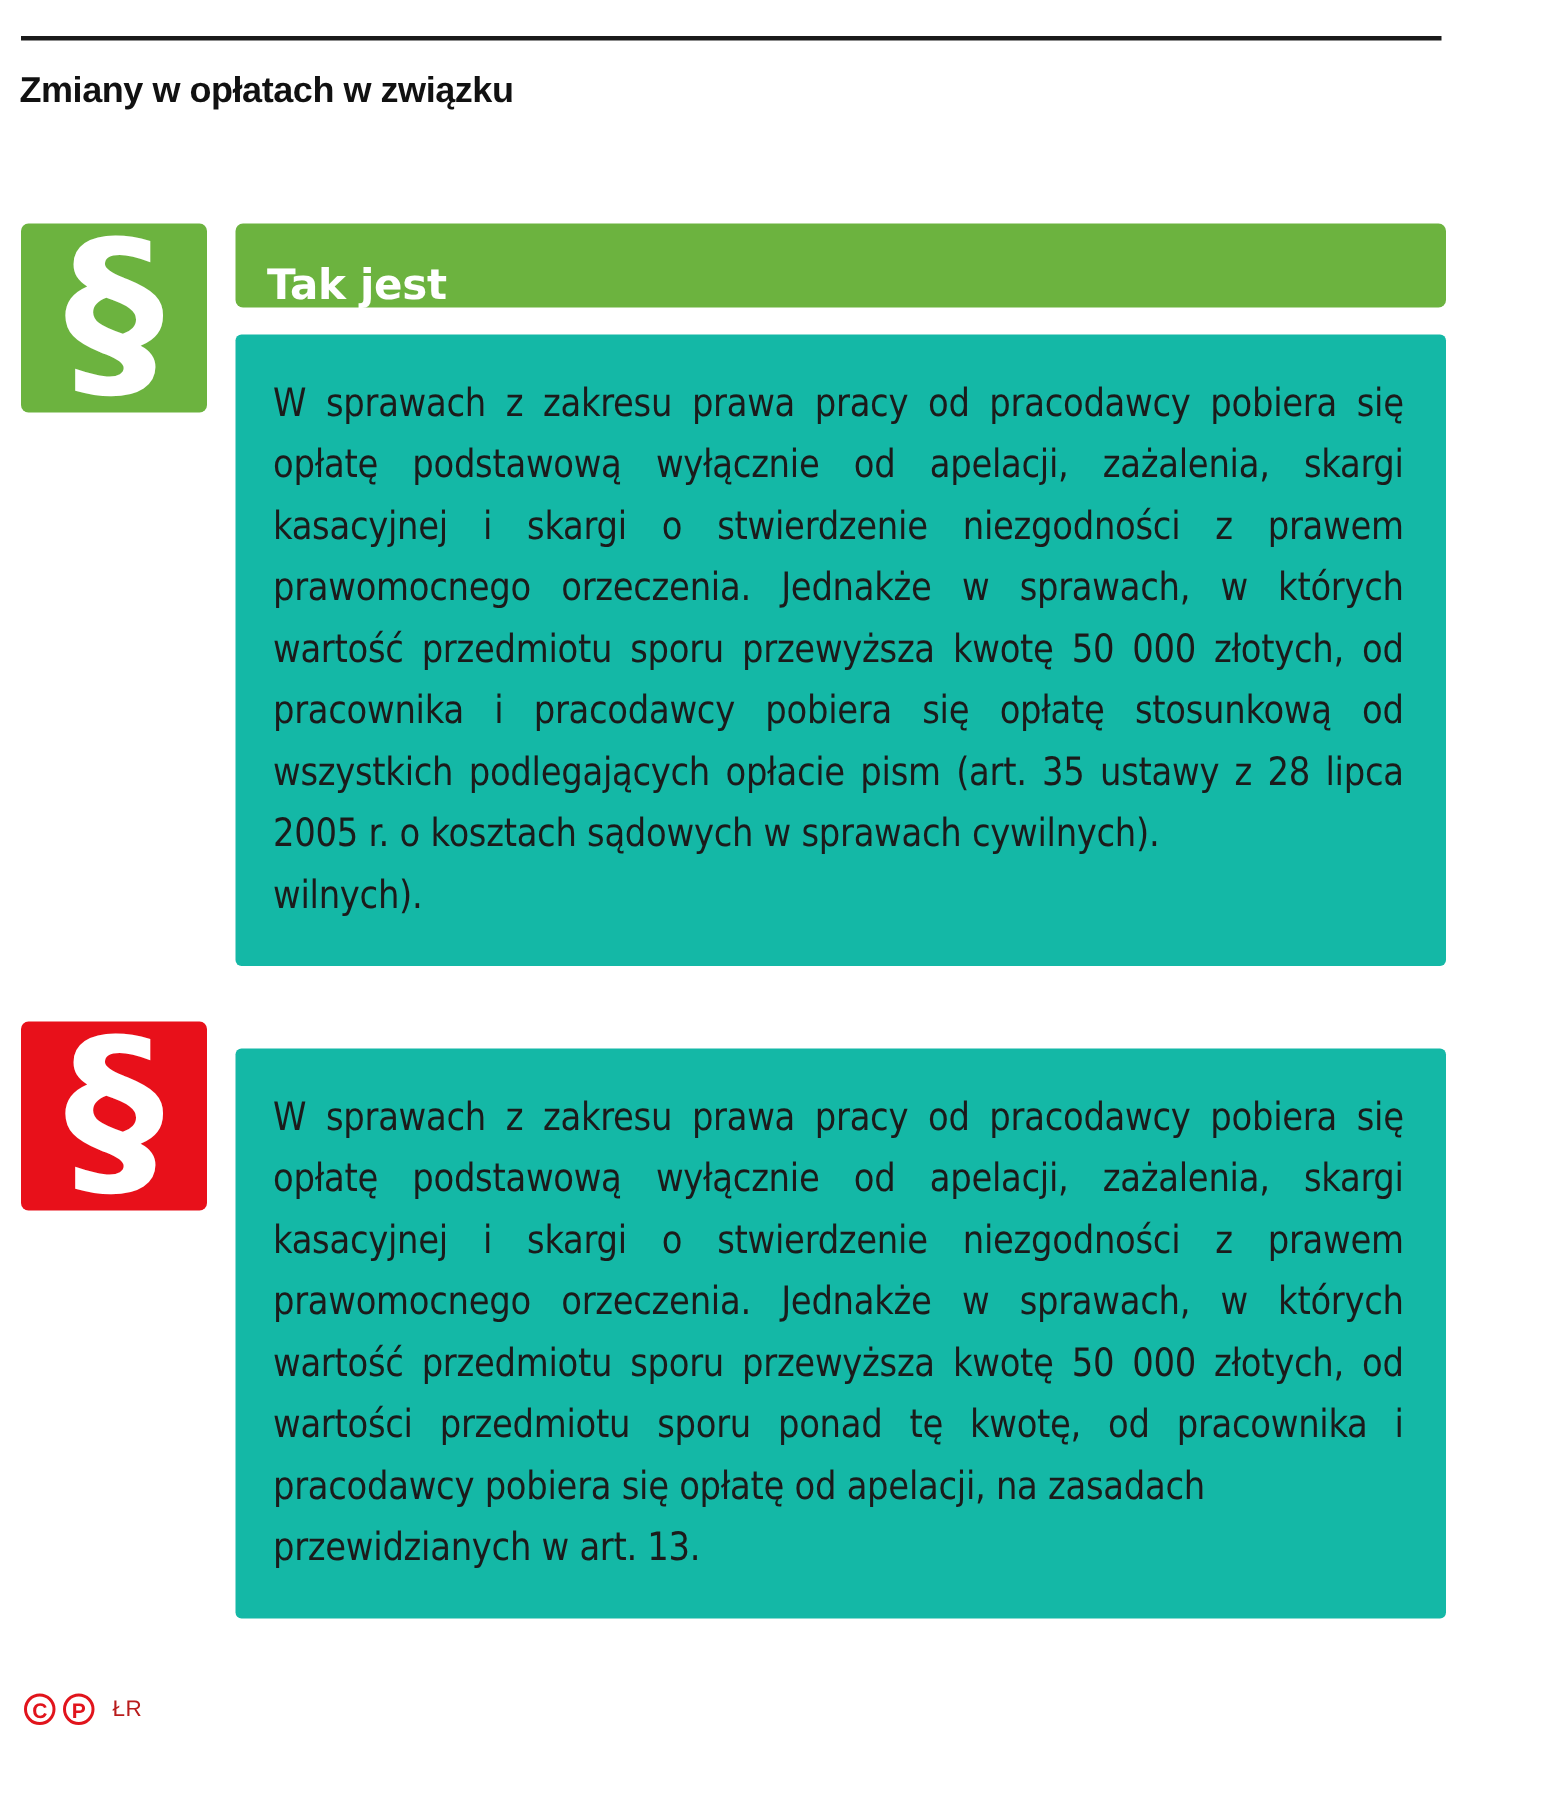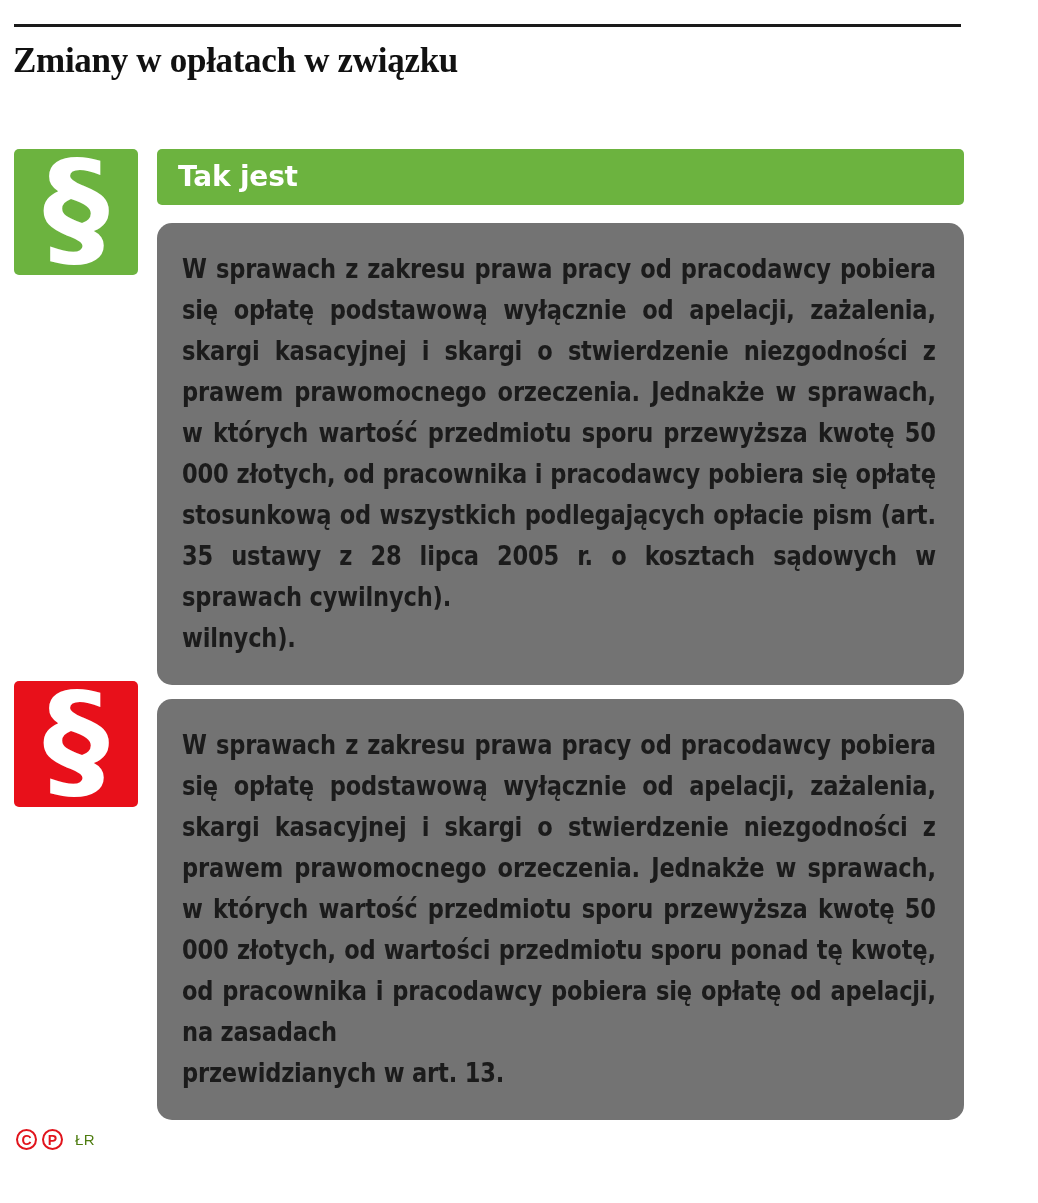--- a/index.html
+++ b/index.html
@@ -32,23 +32,23 @@
     height: 3px;
     background: #1a1a1a;
   }
 
   
   .title {
     position: absolute;
     left: 13px;
     top: 42px;
     width: 700px;
-    font-family: Liberation Serif, serif;
-    font-weight: 700;
-    font-size: 35px;
+    font-family: Liberation Sans, sans-serif;
+    font-weight: 700;
+    font-size: 24px;
     line-height: 38px;
     color: #111111;
     letter-spacing: -0.3px;
   }
   .title-line { display: block; white-space: nowrap; }
 
   
   .section {
     position: absolute;
     left: 0;
@@ -86,43 +86,42 @@
   .panel-col {
     position: absolute;
     left: 157px;
     width: 807px;
   }
 
   .head-bar {
     height: 56px;
     border-radius: 5px;
     display: flex;
-    align-items: center;
+    align-items: flex-end;
     padding-left: 21px;
     box-sizing: border-box;
   }
   .head-bar.green { background: #6cb33f; }
   .head-bar.red   { background: #e8101a; }
 
   .head-label {
     color: #ffffff;
     font-family: "DejaVu Sans", sans-serif;
     font-weight: 700;
     font-size: 28px;
     line-height: 30px;
     letter-spacing: -0.2px;
   }
 
   .body-box {
     margin-top: 18px;
-    background: #737373;
-    border-radius: 15px;
+    background: #14b8a6;
+    border-radius: 4px;
     padding: 26px 28px 26px 25px;
     box-sizing: border-box;
-    font-weight: bold;
   }
 
   .body-text {
     margin: 0;
     color: #1b1b1b;
     font-family: "DejaVu Sans Condensed", "Liberation Sans Narrow", "Liberation Sans", sans-serif;
     font-size: 26px;
     line-height: 41px;
     text-align: justify;
     text-justify: inter-word;
@@ -152,21 +151,21 @@
     font-weight: 700;
     font-size: 14px;
     line-height: 16px;
     display: flex;
     align-items: center;
     justify-content: center;
     box-sizing: border-box;
   }
   .credit-initials {
     margin-left: 7px;
-    color: #4d7c0f;
+    color: #b91c1c;
     font-family: "Liberation Sans", sans-serif;
     font-weight: 400;
     font-size: 15px;
     line-height: 16px;
     letter-spacing: 0.4px;
   }
 </style>
 </head>
 <body>
 

